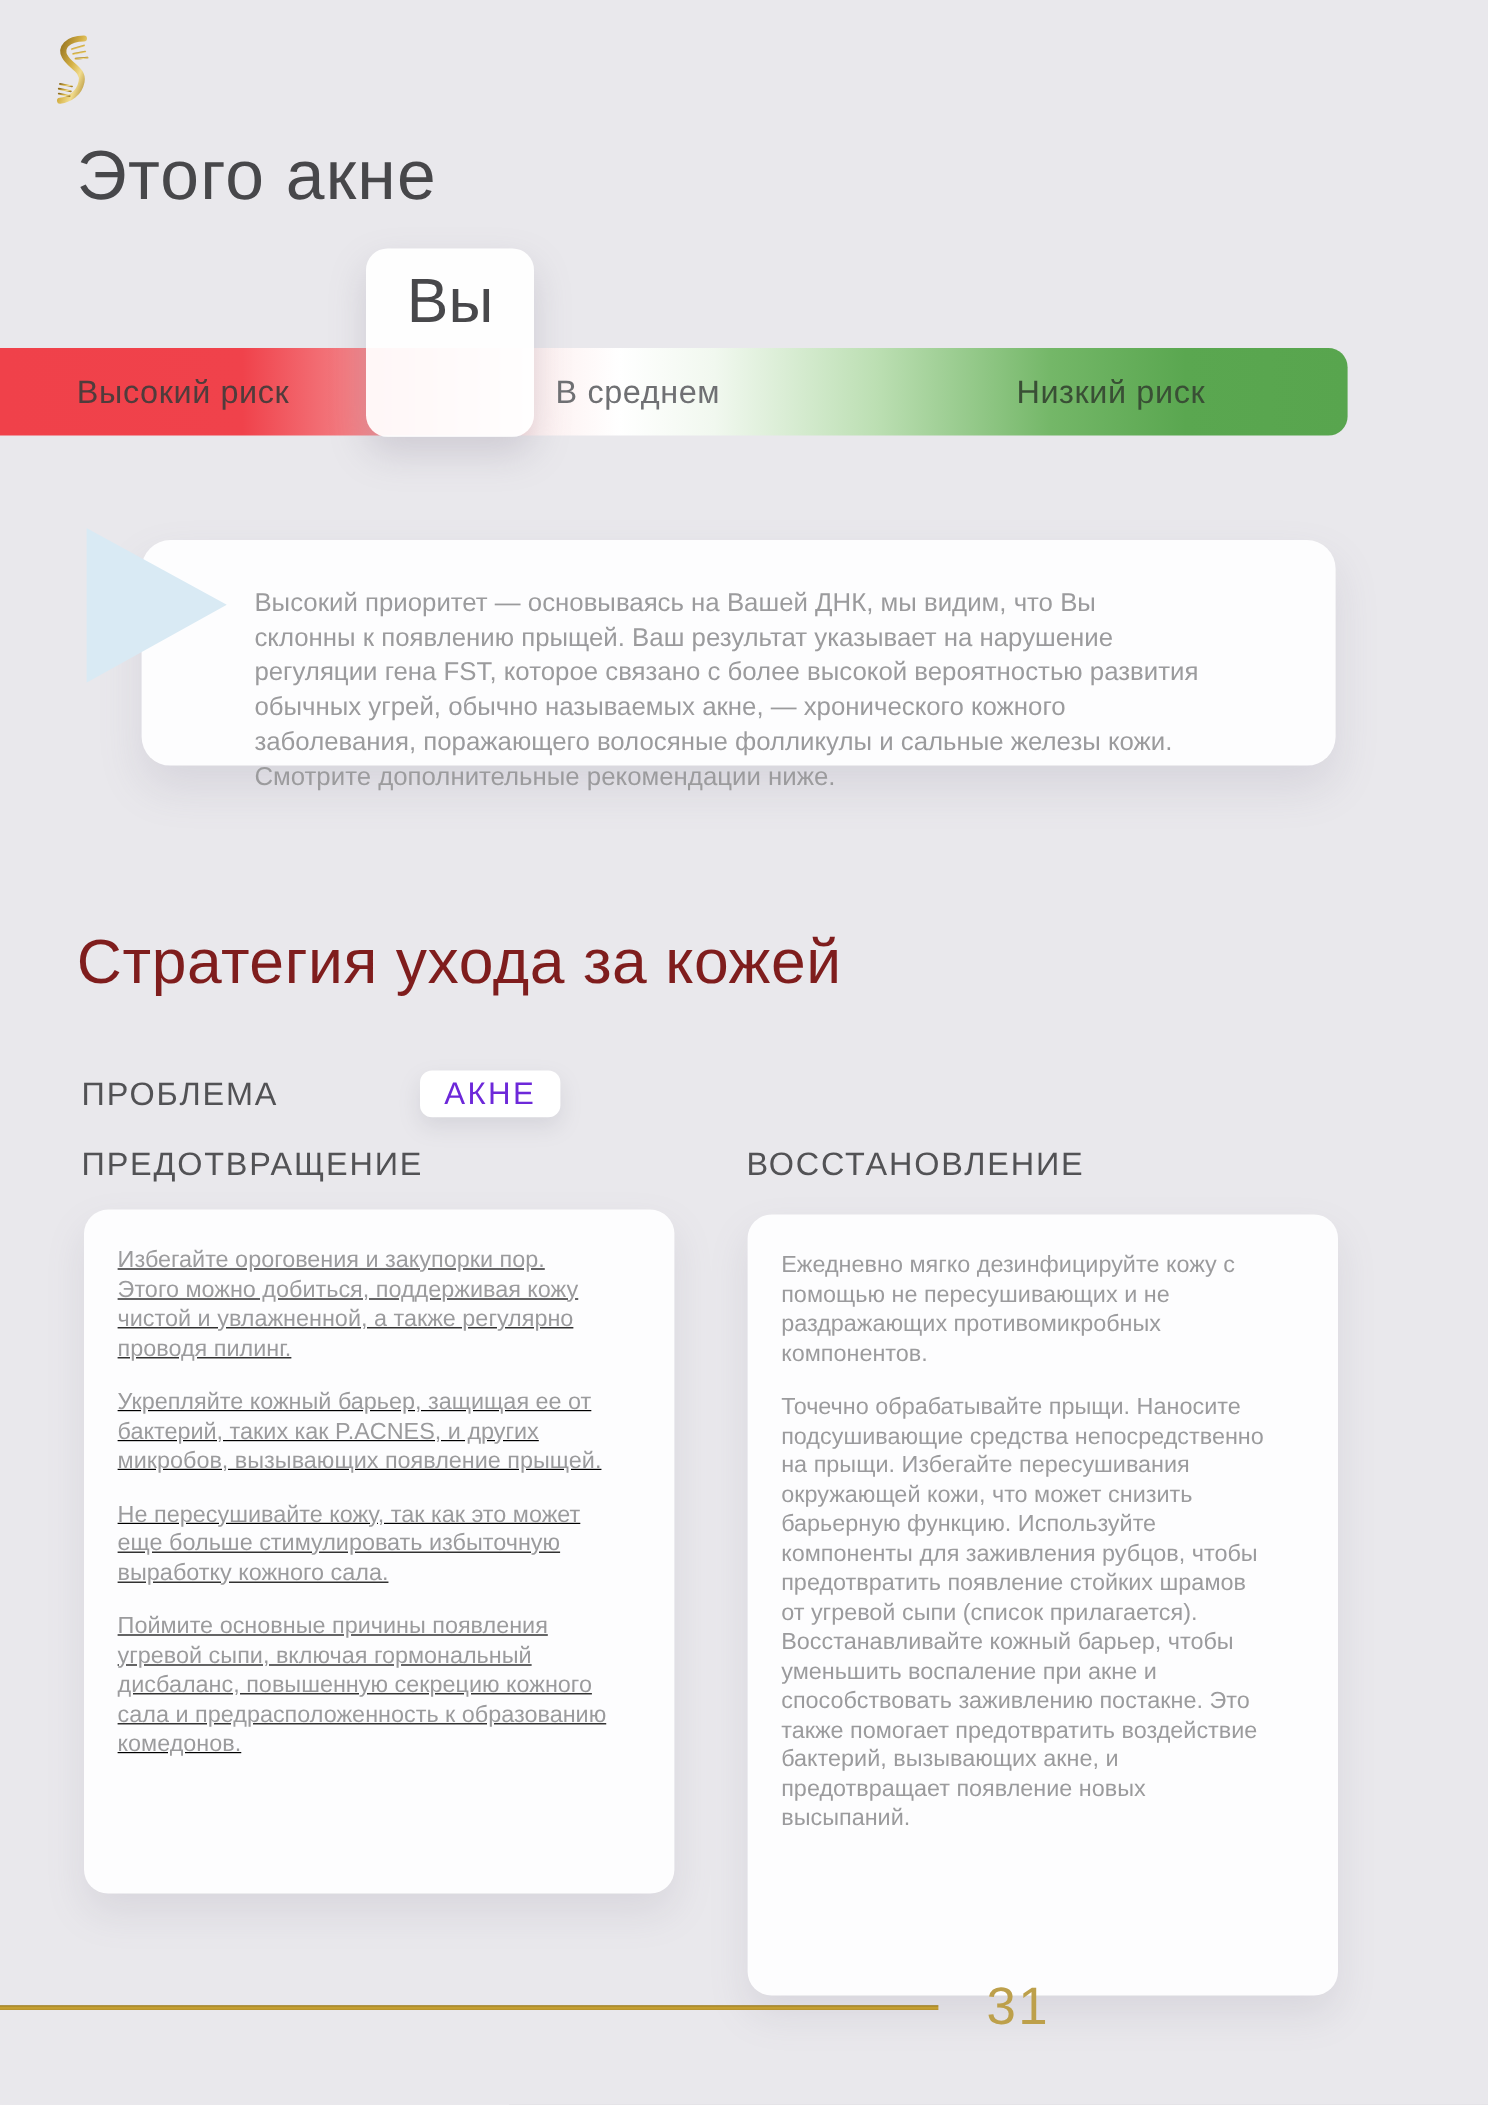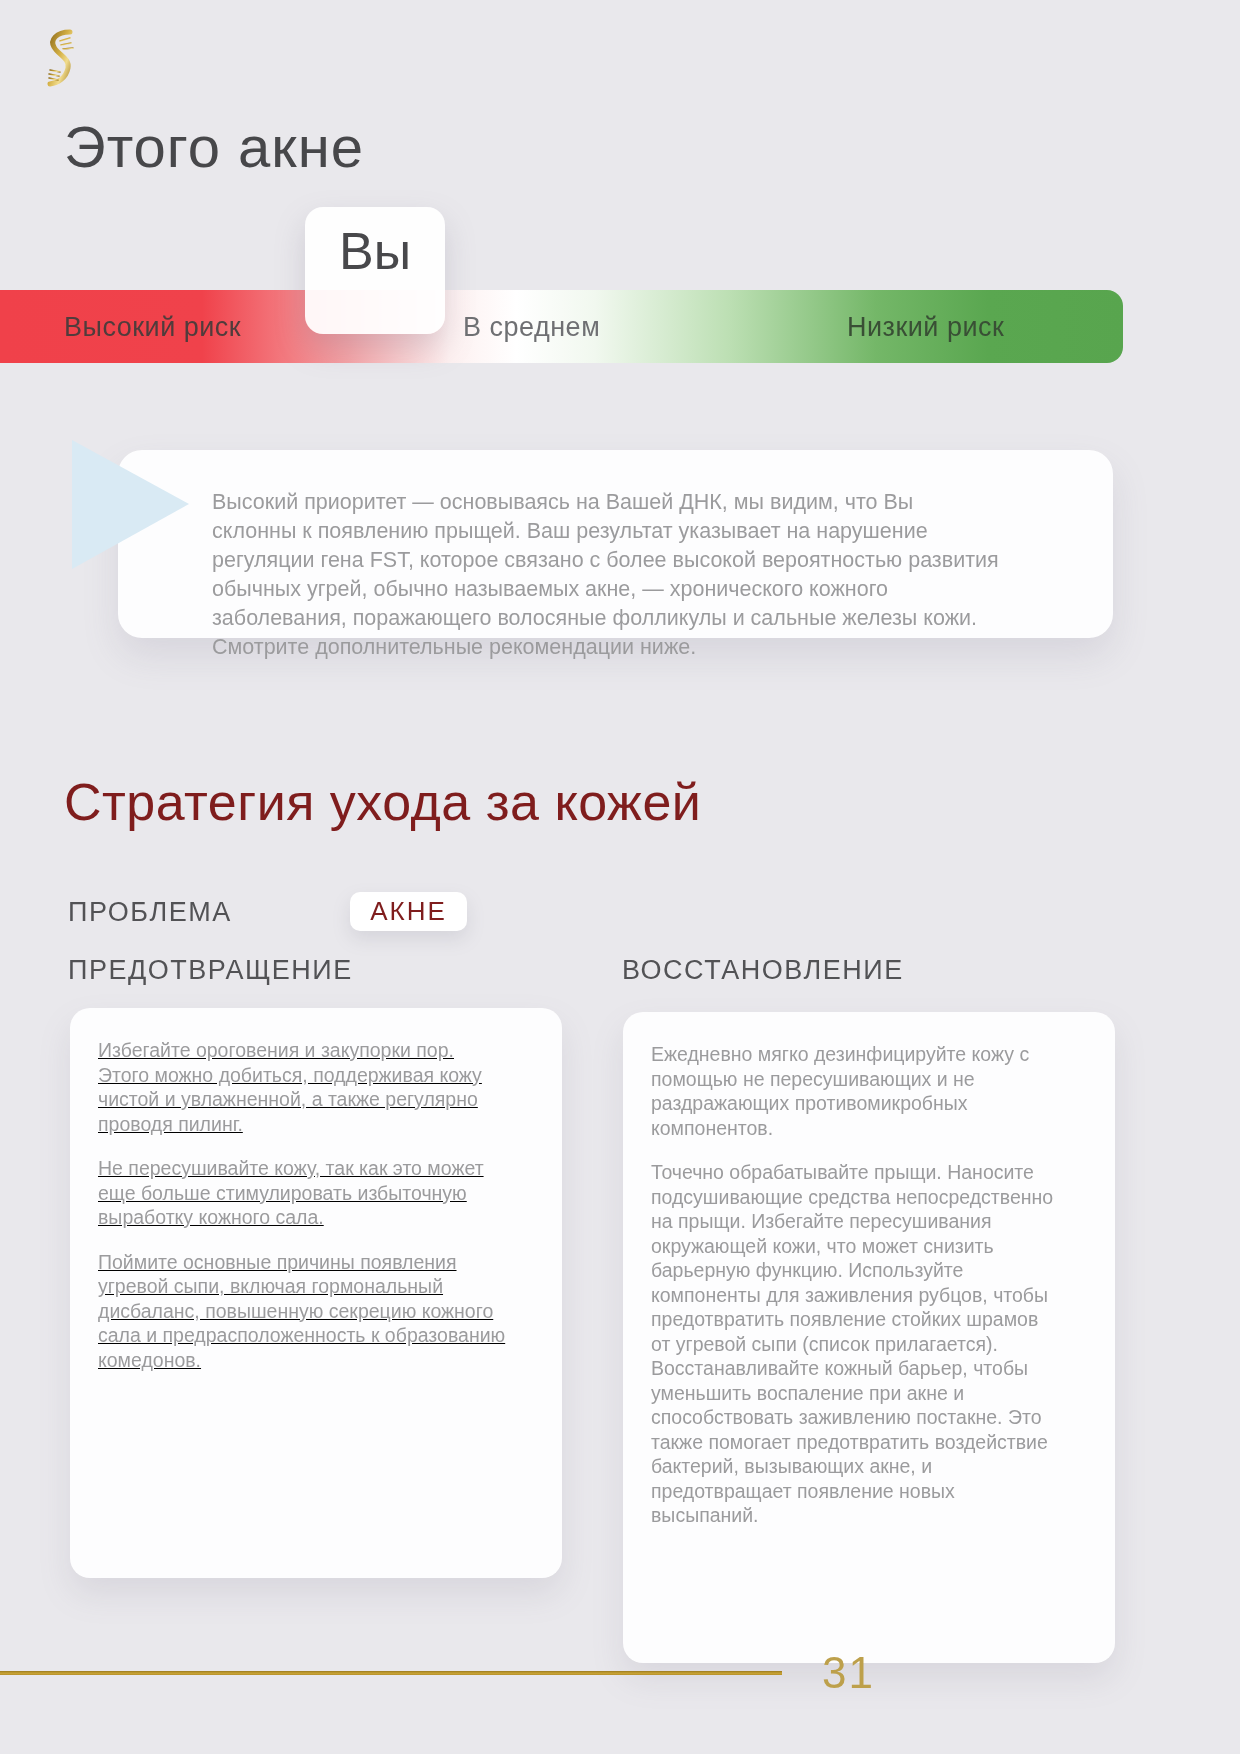--- a/index.html
+++ b/index.html
@@ -30,21 +30,21 @@
     padding-left:23px;
   }
   .risk-label{
     position:absolute; top:50%; transform:translateY(-50%);
     font-size:27px; font-weight:300; letter-spacing:0.5px;
   }
   .risk-label.high{left:64px; color:#503c3c;}
   .risk-label.medium{left:463px; color:#6f7073;}
   .risk-label.low{left:847px; color:#394f35;}
   .you-card{
-    position:absolute; left:305px; top:207px; width:140px; height:127px;
+    position:absolute; left:305px; top:207px; width:140px; height:157px;
     background:rgba(255,255,255,0.93); border-radius:18px;
     box-shadow:0 14px 30px rgba(130,125,145,0.25);
     z-index:3; text-align:center;
   }
   .you-card .you-label{
     display:block; margin-top:14px;
     font-size:52px; font-weight:200; color:#48484b;
   }
   
   .note-card{
@@ -68,21 +68,21 @@
     position:absolute; left:68px; top:897px;
     font-size:27px; font-weight:300; letter-spacing:1.5px; color:#525255;
   }
   .problem-badge{
     position:absolute; left:350px; top:892px; width:117px; height:39px;
     background:#ffffff; border-radius:10px;
     box-shadow:0 8px 18px rgba(130,125,145,0.18);
     display:flex; align-items:center; justify-content:center;
   }
   .problem-badge span{
-    font-size:26px; font-weight:300; letter-spacing:2px; color:#7f1d1d;
+    font-size:26px; font-weight:300; letter-spacing:2px; color:#6d28d9;
   }
   .col-header{
     position:absolute; top:955px;
     font-size:27px; font-weight:300; letter-spacing:1.5px; color:#525255;
   }
   .col-header.left{left:68px;}
   .col-header.right{left:622px;}
   .strategy-card{
     position:absolute; background:#fdfdfe; border-radius:20px;
     box-shadow:0 16px 32px rgba(125,120,140,0.15);
@@ -158,20 +158,21 @@
   <div class="problem-label">ПРОБЛЕМА</div>
   <div class="problem-badge">
     <span>АКНЕ</span>
   </div>
 
   <div class="col-header left">ПРЕДОТВРАЩЕНИЕ</div>
   <div class="col-header right">ВОССТАНОВЛЕНИЕ</div>
 
   <div class="strategy-card left">
     <p>Избегайте ороговения и закупорки пор. Этого можно добиться, поддерживая кожу чистой и увлажненной, а также регулярно проводя пилинг.</p>
+    <p>Укрепляйте кожный барьер, защищая ее от бактерий, таких как P.ACNES, и других микробов, вызывающих появление прыщей.</p>
     <p>Не пересушивайте кожу, так как это может еще больше стимулировать избыточную выработку кожного сала.</p>
     <p>Поймите основные причины появления угревой сыпи, включая гормональный дисбаланс, повышенную секрецию кожного сала и предрасположенность к образованию комедонов.</p>
   </div>
 
   <div class="strategy-card right">
     <p>Ежедневно мягко дезинфицируйте кожу с помощью не пересушивающих и не раздражающих противомикробных компонентов.</p>
     <p>Точечно обрабатывайте прыщи. Наносите подсушивающие средства непосредственно на прыщи. Избегайте пересушивания окружающей кожи, что может снизить барьерную функцию. Используйте компоненты для заживления рубцов, чтобы предотвратить появление стойких шрамов от угревой сыпи (список прилагается). Восстанавливайте кожный барьер, чтобы уменьшить воспаление при акне и способствовать заживлению постакне. Это также помогает предотвратить воздействие бактерий, вызывающих акне, и предотвращает появление новых высыпаний.</p>
   </div>
 
   <div class="footer-rule"></div>

